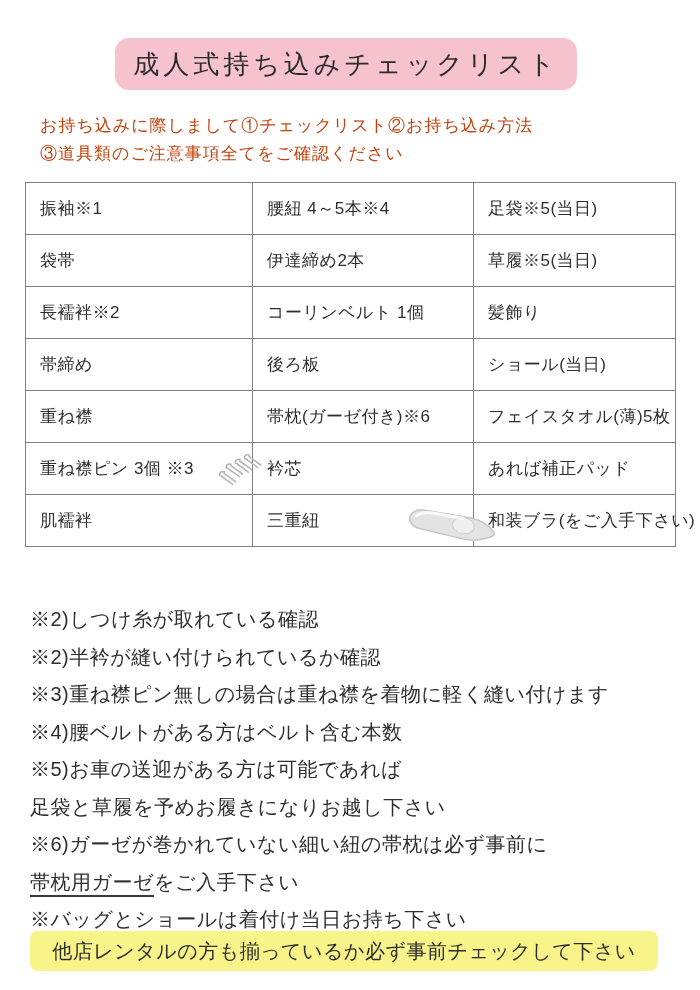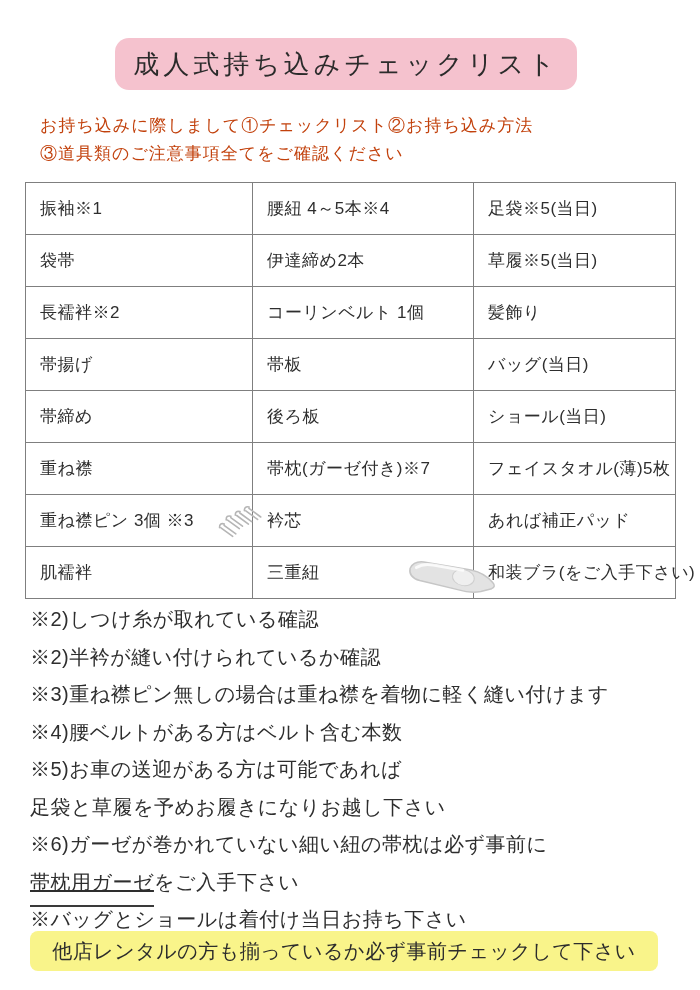--- a/index.html
+++ b/index.html
@@ -47,21 +47,21 @@
   .pins-art { flex:0 0 auto; margin-left:2px; margin-top:6px; }
   .clip-art {
     position:absolute; right:-28px; top:8px; z-index:2;
   }
   .notes {
     position:absolute; left:30px; top:601px;
     font-size:20px; line-height:37.5px; letter-spacing:0.5px;
     color:#2e2e2e;
   }
   .note-line { white-space:nowrap; }
-  .u { border-bottom:2px solid #3a3a3a; padding-bottom:12px;text-decoration:underline; }
+  .u { border-bottom:2px solid #3a3a3a; padding-bottom:2px; }
   .highlight-bar {
     position:absolute; left:30px; top:931px;
     width:628px; height:40px;
     background:var(--yellow, #f9f48a);
     border-radius:8px;
     display:flex; align-items:center; justify-content:center;
     font-size:20px; letter-spacing:0.5px; white-space:nowrap;
     color:#2c2c2c;
   }
 </style>
@@ -95,32 +95,27 @@
         <td>袋帯</td>
         <td>伊達締め2本</td>
         <td>草履※5(当日)</td>
       </tr>
       <tr>
         <td>長襦袢※2</td>
         <td>コーリンベルト 1個</td>
         <td>髪飾り</td>
       </tr>
       <tr>
-        <td>帯揚げ</td>
-        <td>帯板</td>
-        <td>バッグ(当日)</td>
-      </tr>
-      <tr>
         <td>帯締め</td>
         <td>後ろ板</td>
         <td>ショール(当日)</td>
       </tr>
       <tr>
         <td>重ね襟</td>
-        <td>帯枕(ガーゼ付き)※7</td>
+        <td>帯枕(ガーゼ付き)※6</td>
         <td>フェイスタオル(薄)5枚</td>
       </tr>
       <tr>
         <td>
           <span class="cell-flex">
             <span>重ね襟ピン 3個 ※3</span>
             <span class="pins-art">
               <svg width="52" height="34" viewBox="0 0 52 34">
                 <g stroke="#b5b5b5" stroke-width="1.6" fill="none" stroke-linecap="round" transform="rotate(-38 26 17)">
                   <path d="M6 10 l4 14 M10 10 l4 14 M5 9 q3 -4 6 0"></path>

